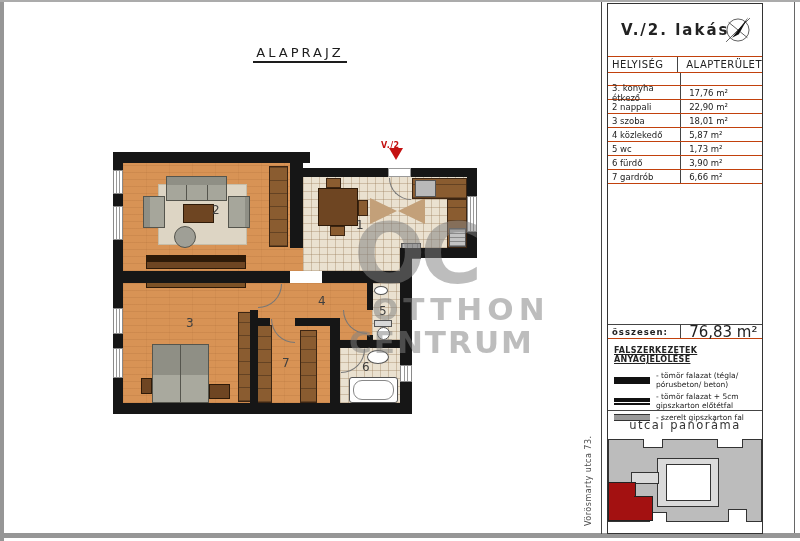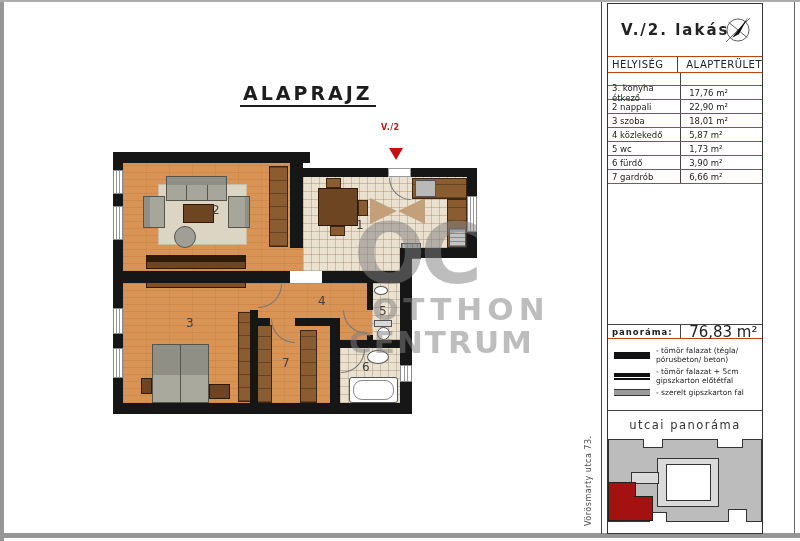--- a/index.html
+++ b/index.html
@@ -47,21 +47,21 @@
 <body>
 <div id="sheet">
 
 <div class="edge" style="left:0;top:0;width:4px;height:541px;"></div>
 <div class="edge" style="left:0;top:0;width:800px;height:2px;background:#ababab;"></div>
 <div class="edge" style="left:0;top:533px;width:800px;height:5px;"></div>
 <div class="abs" style="left:794px;top:2px;width:1px;height:531px;background:#666;"></div>
 <div class="abs" style="left:601px;top:2px;width:1px;height:532px;background:#444;"></div>
 
 <div class="abs" style="left:240px;top:42px;width:120px;text-align:center;">
-  <span style="display:inline-block;font-size:19px;font-weight:bold;letter-spacing:3px;color:#1d1d1d;border-bottom:2px solid #1d1d1d;padding:0 3px 1px 3px;margin-top:40px;">ALAPRAJZ</span>
+  <span style="display:inline-block;font-size:13px;font-weight:normal;letter-spacing:3px;color:#1d1d1d;border-bottom:2px solid #1d1d1d;padding:0 3px 1px 3px;">ALAPRAJZ</span>
 </div>
 
 <div class="wd" style="left:123px;top:163px;width:180px;height:108px;"></div>
 <div class="wd" style="left:123px;top:283px;width:277px;height:120px;"></div>
 <div class="tl" style="left:303px;top:177px;width:164px;height:71px;"></div>
 <div class="tl" style="left:303px;top:248px;width:97px;height:23px;"></div>
 <div class="tl" style="left:372px;top:283px;width:28px;height:57px;"></div>
 <div class="tl" style="left:340px;top:348px;width:60px;height:55px;"></div>
 
 <div class="wl" style="left:113px;top:152px;width:197px;height:11px;"></div>
@@ -88,21 +88,21 @@
 <div class="win" style="left:113px;top:170px;width:10px;height:24px;"></div>
 <div class="win" style="left:113px;top:206px;width:10px;height:34px;"></div>
 <div class="win" style="left:113px;top:308px;width:10px;height:26px;"></div>
 <div class="win" style="left:113px;top:348px;width:10px;height:30px;"></div>
 <div class="win" style="left:467px;top:196px;width:10px;height:36px;"></div>
 <div class="win" style="left:400px;top:365px;width:12px;height:17px;"></div>
 
 <div class="abs" style="left:388px;top:168px;width:23px;height:9px;background:#fff;border:1px solid #999;box-sizing:border-box;z-index:11;"></div>
 <div class="arc" style="left:389px;top:178px;width:22px;height:22px;"></div>
 <div class="abs" style="left:389px;top:148px;width:0;height:0;border-left:7px solid transparent;border-right:7px solid transparent;border-top:12px solid #c41111;z-index:13;"></div>
-<div class="abs" style="left:381px;top:123px;font-size:8px;font-weight:bold;color:#c41111;z-index:13;letter-spacing:.5px;">V./2</div>
+<div class="abs" style="left:381px;top:141px;font-size:8px;font-weight:bold;color:#c41111;z-index:13;letter-spacing:.5px;">V./2</div>
 
 <div class="abs" style="left:370px;top:198px;width:0;height:0;border-top:13px solid transparent;border-bottom:13px solid transparent;border-left:27px solid #c3a079;z-index:7;"></div>
 <div class="abs" style="left:398px;top:198px;width:0;height:0;border-top:13px solid transparent;border-bottom:13px solid transparent;border-right:27px solid #c3a079;z-index:7;"></div>
 
 <div class="arc arc-tl" style="left:258px;top:284px;width:24px;height:24px;"></div>
 <div class="arc" style="left:271px;top:319px;width:24px;height:24px;"></div>
 <div class="arc" style="left:343px;top:310px;width:24px;height:24px;"></div>
 <div class="arc arc-tl" style="left:341px;top:349px;width:24px;height:24px;"></div>
 
 <div class="abs" style="left:158px;top:184px;width:87px;height:59px;background:#ddd5c4;border:1px solid #c6bda8;z-index:6;"></div>
@@ -195,24 +195,25 @@
   <div class="trow" style="height:14px;">
     <div class="cell-n">6  fürdő</div>
     <div class="cell-a">3,90 m²</div>
   </div>
   <div class="trow" style="height:14px;">
     <div class="cell-n">7  gardrób</div>
     <div class="cell-a">6,66 m²</div>
   </div>
   <div class="trow" style="height:141px;border-bottom:1px solid #444;"></div>
   <div class="trow" style="height:14px;">
-    <div class="cell-n" style="font-weight:bold;letter-spacing:1px;">panoráma:</div>
+    <div class="cell-n" style="font-weight:bold;letter-spacing:1px;">összesen:</div>
     <div class="cell-a" style="font-weight:normal;font-size:15px;">76,83 m²</div>
   </div>
   <div style="height:72px;border-bottom:1px solid #444;box-sizing:border-box;padding-top:7px;">
+    <div style="font-size:8px;font-weight:bold;text-decoration:underline;margin:0 0 7px 6px;letter-spacing:.3px;">FALSZERKEZETEK ANYAGJELÖLÉSE</div>
     <div class="lgd-item">
       <span class="sw sw1"></span>
       <span style="font-size:7.5px;">- tömör falazat (tégla/ pórusbeton/ beton)</span>
     </div>
     <div class="lgd-item">
       <span class="sw sw2"></span>
       <span style="font-size:7.5px;">- tömör falazat + 5cm gipszkarton előtétfal</span>
     </div>
     <div class="lgd-item">
       <span class="sw sw3"></span>

